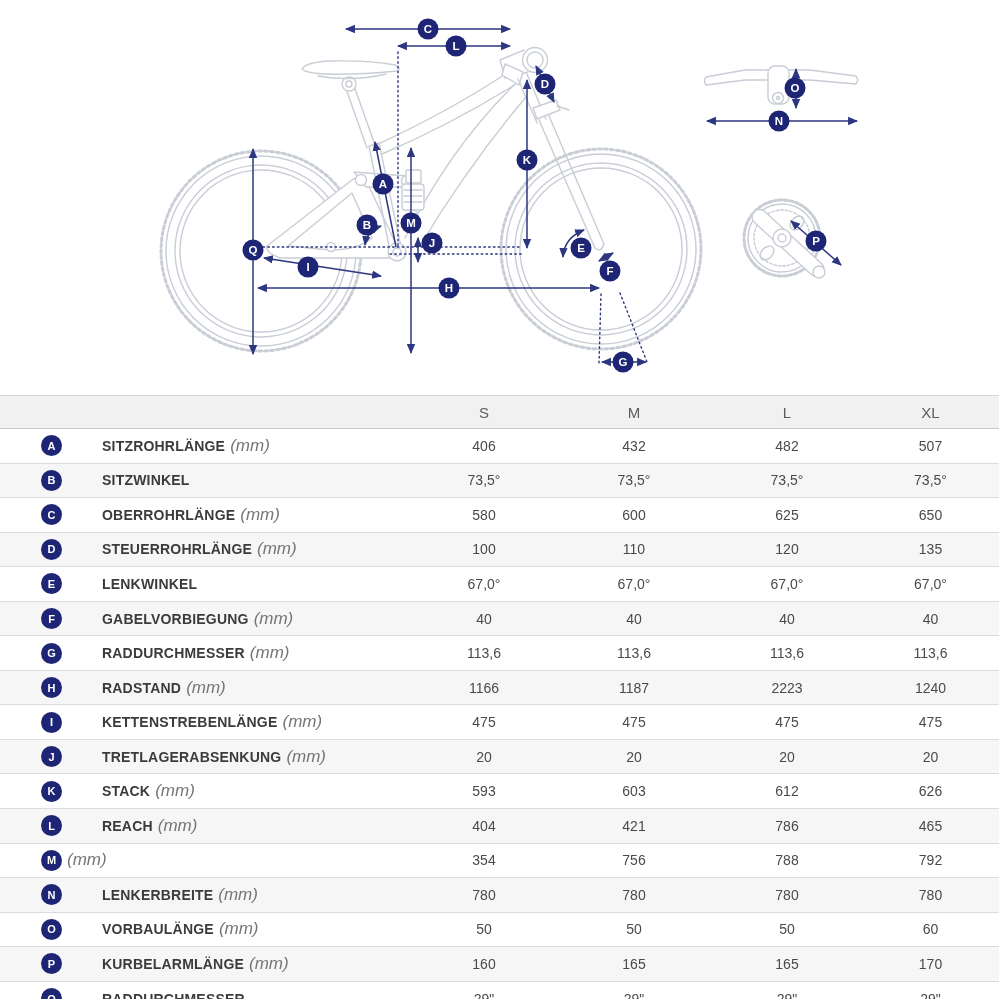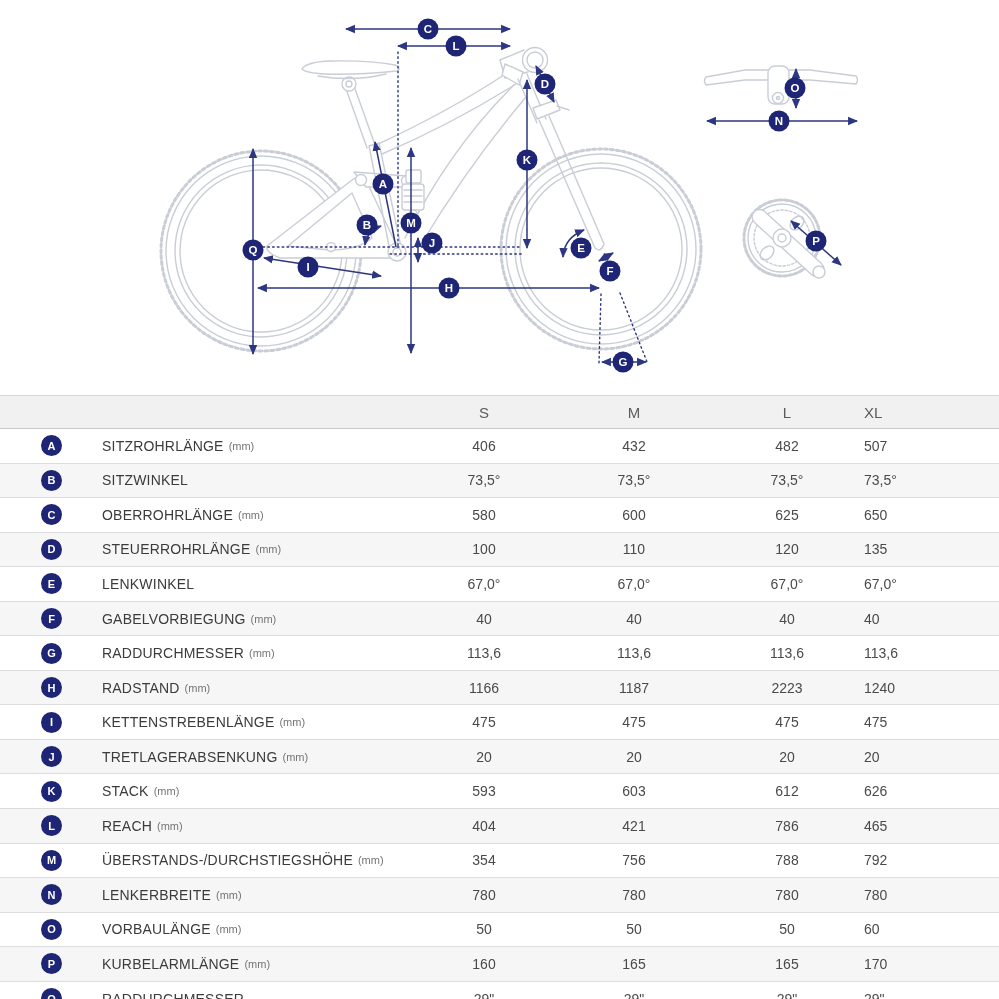--- a/index.html
+++ b/index.html
@@ -22,25 +22,25 @@
             color:#5c5c5c;font-size:15px;}
   .t-body{display:flex;flex-direction:column;}
   .t-row{height:33.55px;display:flex;align-items:center;background:#fff;}
   .t-row + .t-row{border-top:1px solid #dcdcdc;}
   .t-row.alt{background:#f6f6f7;}
   .t-label-cell{flex:0 0 410px;display:flex;align-items:center;padding-left:41px;box-sizing:border-box;}
   .hcell-empty{flex:0 0 410px;}
   .col-s{flex:0 0 148px;text-align:center;}
   .col-m{flex:0 0 152px;text-align:center;}
   .col-l{flex:0 0 154px;text-align:center;}
-  .col-xl{flex:0 0 133px;}
+  .col-xl{flex:0 0 133px;text-align:center;}
   .row-badge{flex:0 0 21px;width:21px;height:21px;border-radius:50%;background:#1e2575;color:#fff;
              font-size:11px;font-weight:bold;display:flex;align-items:center;justify-content:center;}
-  .t-label{margin-left:40px;font-size:14px;font-weight:normal;color:#3b3b3b;letter-spacing:.2px;white-space:nowrap;}
-  .t-unit{margin-left:5px;font-size:11px;color:#757575;}
+  .t-label{margin-left:40px;font-size:14px;font-weight:bold;color:#3b3b3b;letter-spacing:.2px;white-space:nowrap;}
+  .t-unit{margin-left:5px;font-size:17px;color:#757575;font-style:italic;}
   .t-val{font-size:14px;color:#4a4a4a;}
 </style>
 </head>
 <body>
 
 <div class="wrap">
 
   <div class="diagram">
     <svg width="999" height="395" viewBox="0 0 999 395">
       <defs>
@@ -368,21 +368,20 @@
             <span class="t-unit">(mm)</span>
           </div>
           <div class="t-val col-s">404</div>
           <div class="t-val col-m">421</div>
           <div class="t-val col-l">786</div>
           <div class="t-val col-xl">465</div>
         </div>
         <div class="t-row">
           <div class="t-label-cell">
             <span class="row-badge">M</span>
-            <span class="t-label">ÜBERSTANDS-/DURCHSTIEGSHÖHE</span>
             <span class="t-unit">(mm)</span>
           </div>
           <div class="t-val col-s">354</div>
           <div class="t-val col-m">756</div>
           <div class="t-val col-l">788</div>
           <div class="t-val col-xl">792</div>
         </div>
         <div class="t-row alt">
           <div class="t-label-cell">
             <span class="row-badge">N</span>

